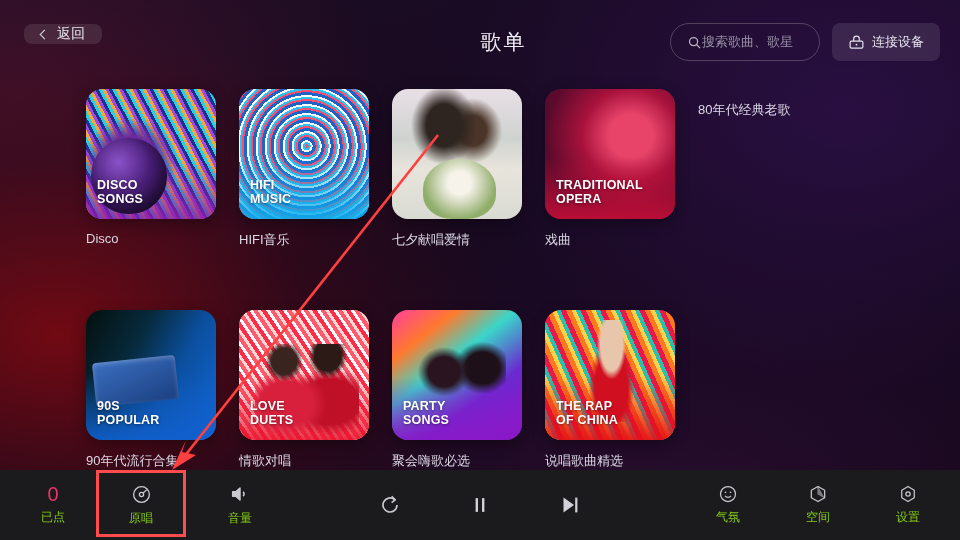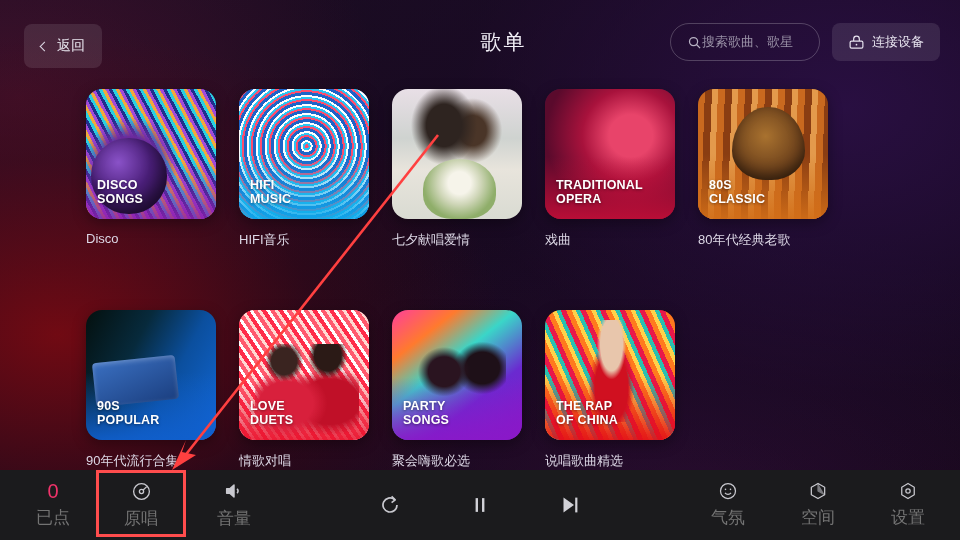--- a/index.html
+++ b/index.html
@@ -16,21 +16,21 @@
       radial-gradient(ellipse 520px 360px at 2% 18%, rgba(92,20,48,0.55) 0%, rgba(40,10,34,0) 70%),
       radial-gradient(ellipse 700px 520px at 88% 20%, rgba(44,16,72,0.85) 0%, rgba(26,10,44,0.3) 55%, rgba(18,6,26,0) 80%),
       radial-gradient(ellipse 640px 420px at 72% 95%, rgba(58,16,66,0.55) 0%, rgba(20,6,24,0) 72%),
       linear-gradient(160deg, #1b0d24 0%, #190a1e 35%, #15081a 65%, #120714 100%);
     overflow:hidden;
   }
 
   
   .header { position:absolute; left:0; top:0; width:960px; height:82px; }
   .back-btn {
-    position:absolute; left:24px; top:24px; width:78px; height:44px;
+    position:absolute; left:24px; top:24px; width:78px; height:20px;
     background:rgba(255,255,255,0.10); border-radius:8px;
     display:flex; align-items:center; justify-content:center; gap:9px;
     color:#e9e6ef; font-size:14px; cursor:pointer;
   }
   .chev { display:block; width:7px; height:7px; border-left:1.8px solid #ded9e6; border-bottom:1.8px solid #ded9e6; transform:rotate(45deg); margin-top:0px; }
   .page-title {
     position:absolute; left:0; top:28px; width:960px; text-align:center;
     color:#f2eff7; font-size:21px; letter-spacing:2px; font-weight:400;padding-left:47px;
   }
   .search-box {
@@ -147,21 +147,21 @@
                radial-gradient(ellipse at 50% 66%,#d01020 0 36%,rgba(208,16,32,0) 50%);}
   .art-trap .ov{position:absolute;inset:0;background:linear-gradient(to top,rgba(226,16,24,0.92) 0%,rgba(226,16,24,0) 50%);}
 
   
   .bottombar {
     position:absolute; left:0; top:470px; width:960px; height:70px;
     background:#1b1b1d;
   }
   .bitem { position:absolute; top:0; height:70px; display:flex; flex-direction:column;
            align-items:center; justify-content:center; gap:5px; cursor:pointer; }
-  .bitem .blabel { color:#737373; font-size:17px; }
+  .bitem .blabel { color:#84cc16; font-size:12px; }
   .bitem .bnum { color:#f0336a; font-size:20px; font-weight:400; line-height:1; }
   .icn { display:block; }
 
   .hl-box {
     position:absolute; left:96px; top:470px; width:90px; height:67px;
     border:3px solid #ff4d4d; background:transparent; pointer-events:none;
   }
   .arrow-svg { position:absolute; left:0; top:0; width:960px; height:540px; pointer-events:none; }
 </style>
 </head>
@@ -231,27 +231,20 @@
           <div class="card">
             <div class="art art-opera">
               <div class="ov"></div>
             </div>
             <div class="cap">TRADITIONAL
 OPERA</div>
           </div>
           <div class="label">戏曲</div>
         </div>
         <div class="cell">
-          <div class="card">
-            <div class="art art-80s">
-              <div class="ov"></div>
-            </div>
-            <div class="cap">80S
-CLASSIC</div>
-          </div>
           <div class="label">80年代经典老歌</div>
         </div>
       </div>
       <div class="row">
         <div class="cell">
           <div class="card">
             <div class="art art-90s">
               <div class="ov"></div>
             </div>
             <div class="cap">90S
@@ -301,21 +294,21 @@
 
     <div class="bitem" style="left:96px;width:90px;">
       <svg class="icn" width="21" height="21" viewBox="0 0 24 24" fill="none" stroke="#c9c9cf" stroke-width="1.5">
         <circle cx="12" cy="12" r="9"></circle>
           <circle cx="12" cy="12" r="2.4"></circle>
         <path d="M13.6 10.6 L18 6.4"></path>
       </svg>
       <span class="blabel">原唱</span>
     </div>
 
-    <div class="bitem" style="left:196px;width:76px;">
+    <div class="bitem" style="left:202px;width:76px;">
       <svg class="icn" width="22" height="22" viewBox="0 0 24 24" fill="none" stroke="#c9c9cf" stroke-width="1.6">
         <path d="M4 9.5h3.4L12 5.5v13L7.4 14.5H4z" fill="#c9c9cf" stroke="#c9c9cf" stroke-linejoin="round"></path>
         <path d="M15.4 9.6a3.6 3.6 0 0 1 0 4.8"></path>
       </svg>
       <span class="blabel">音量</span>
     </div>
 
     <div class="bitem" style="left:360px;width:60px;">
       <svg class="icn" width="24" height="24" viewBox="0 0 24 24" fill="none" stroke="#c9c9cf" stroke-width="1.7">
         <path d="M19 12a7 7 0 1 1-2.6-5.45"></path>

